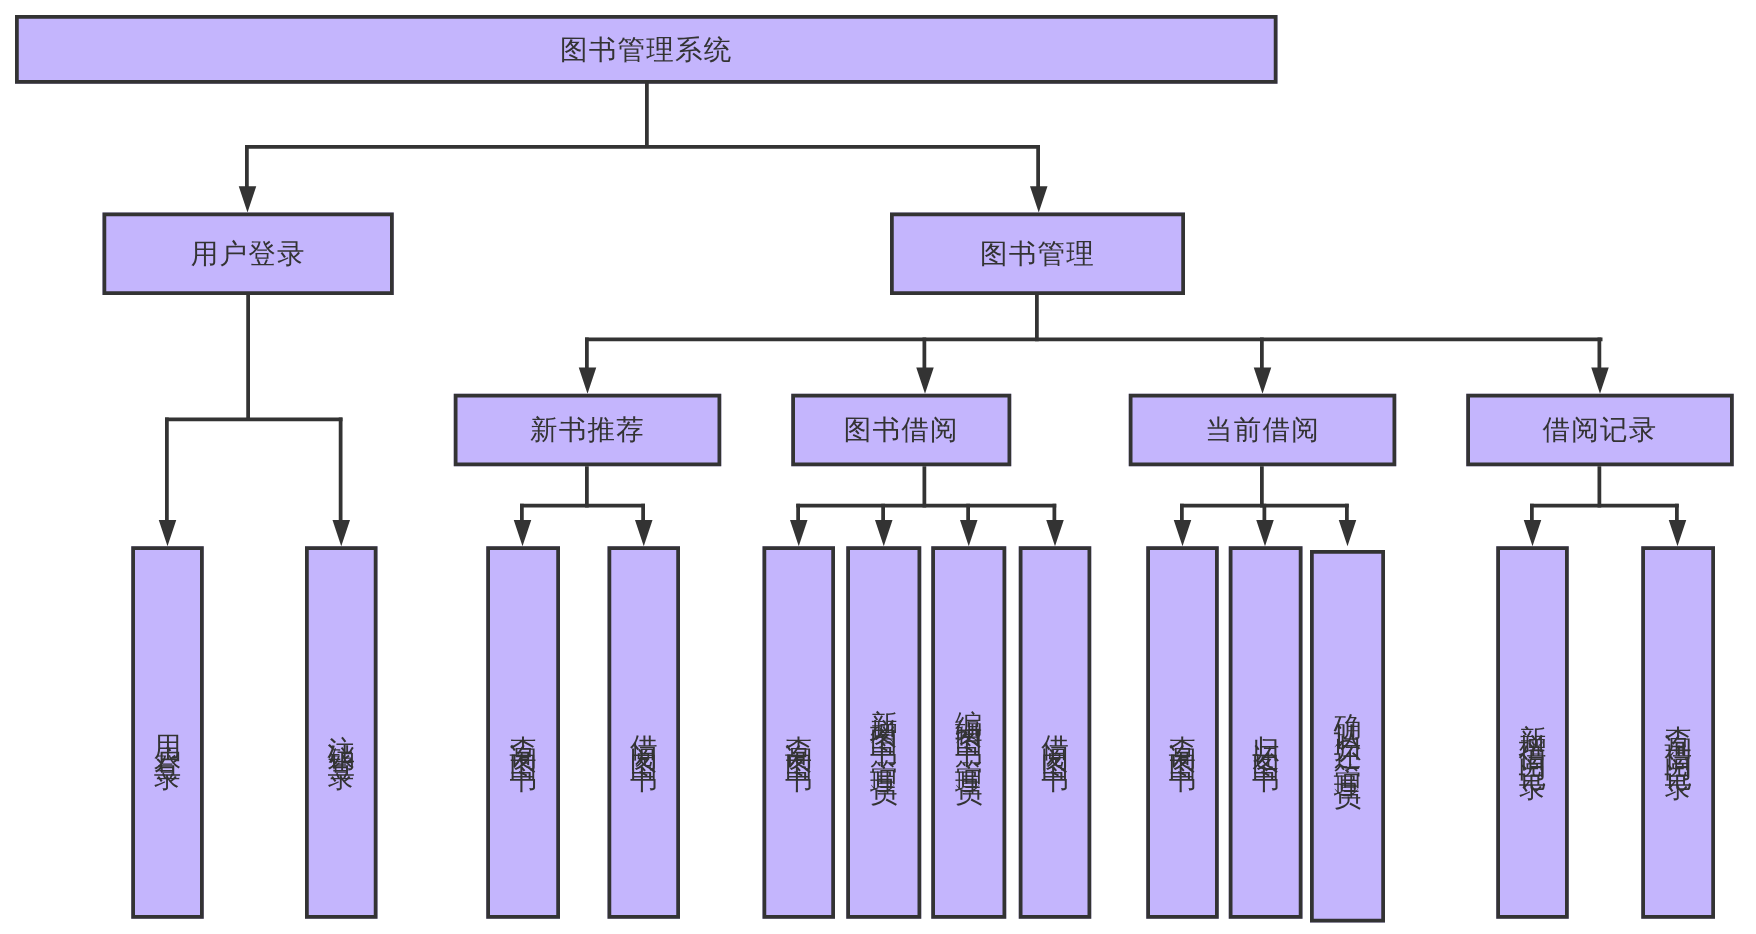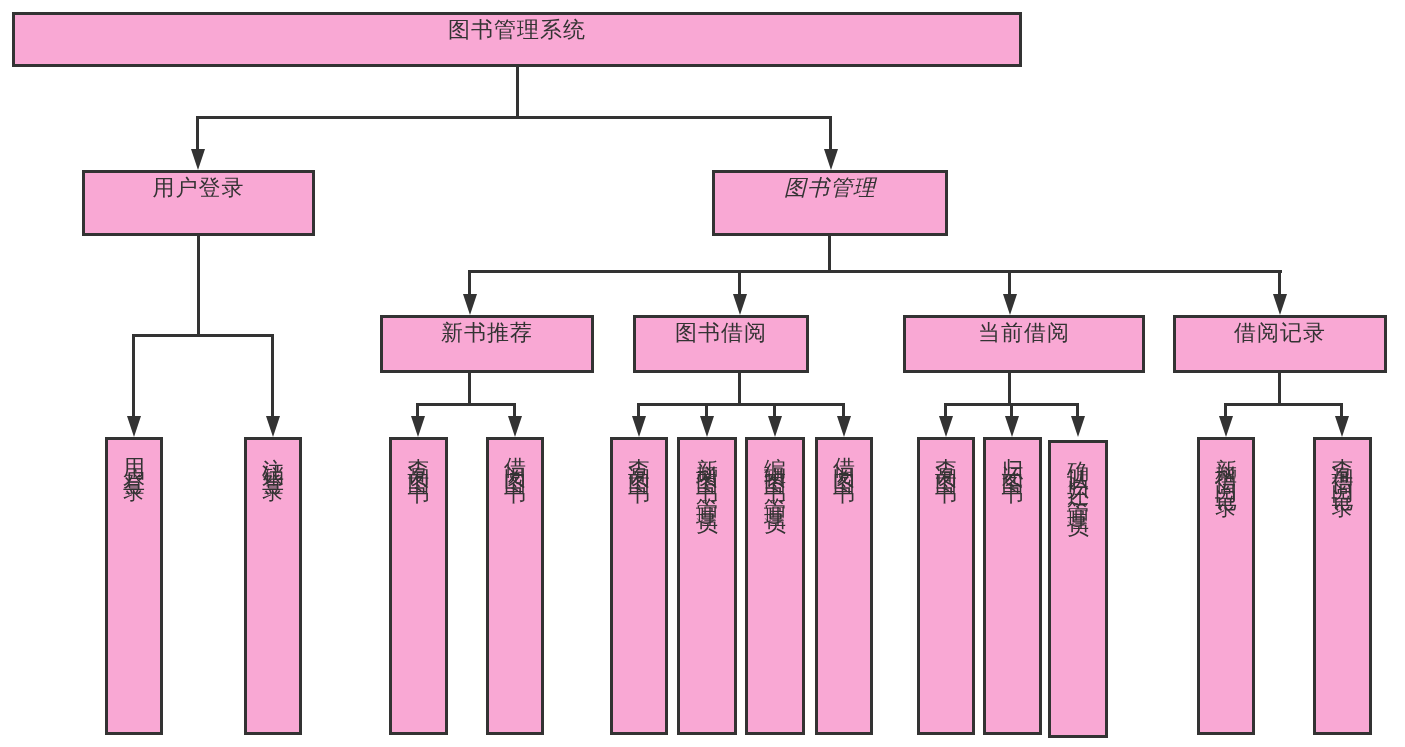--- a/index.html
+++ b/index.html
@@ -9,22 +9,23 @@
     height: 747px;
     background: #ffffff;
     overflow: hidden;
     font-family: "Liberation Sans", "DejaVu Sans", sans-serif;
   }
   
   .box {
     position: absolute;
     box-sizing: border-box;
     border: 3px solid #333333;
-    background: #f9a8d4;
+    background: #c4b5fd;
     display: flex;
+    align-items: center;
     justify-content: center;
   }
   .lbl {
     font-size: 22px;
     color: #333333;
     letter-spacing: 1px;
     white-space: nowrap;
   }
   
   .vtext {
@@ -72,21 +73,21 @@
   <div class="ln" style="left:516px; top:65px; width:3px; height:53px;"></div>
   <div class="ln" style="left:196px; top:116px; width:636px; height:3px;"></div>
   <div class="ln" style="left:196px; top:116px; width:3px; height:35px;"></div>
   <div class="ah" style="left:191px; top:149px;"></div>
   <div class="ln" style="left:829px; top:116px; width:3px; height:35px;"></div>
   <div class="ah" style="left:824px; top:149px;"></div>
 
   <div class="box" style="left:82px; top:170px; width:233px; height:66px;">
     <span class="lbl">用户登录</span>
   </div>
-  <div class="box" style="left:712px; top:170px; width:236px; height:66px;font-style:italic;">
+  <div class="box" style="left:712px; top:170px; width:236px; height:66px;">
     <span class="lbl">图书管理</span>
   </div>
 
   <div class="ln" style="left:197px; top:236px; width:3px; height:100px;"></div>
   <div class="ln" style="left:132px; top:334px; width:142px; height:3px;"></div>
   <div class="ln" style="left:132px; top:334px; width:3px; height:83px;"></div>
   <div class="ah" style="left:127px; top:416px;"></div>
   <div class="ln" style="left:271px; top:334px; width:3px; height:83px;"></div>
   <div class="ah" style="left:266px; top:416px;"></div>
 
@@ -94,27 +95,27 @@
   <div class="ln" style="left:468px; top:270px; width:814px; height:3px;"></div>
   <div class="ln" style="left:468px; top:270px; width:3px; height:26px;"></div>
   <div class="ah" style="left:463px; top:294px;"></div>
   <div class="ln" style="left:738px; top:270px; width:3px; height:26px;"></div>
   <div class="ah" style="left:733px; top:294px;"></div>
   <div class="ln" style="left:1008px; top:270px; width:3px; height:26px;"></div>
   <div class="ah" style="left:1003px; top:294px;"></div>
   <div class="ln" style="left:1278px; top:270px; width:3px; height:26px;"></div>
   <div class="ah" style="left:1273px; top:294px;"></div>
 
-  <div class="box" style="left:380px; top:315px; width:214px; height:58px;">
+  <div class="box" style="left:363px; top:315px; width:214px; height:58px;">
     <span class="lbl">新书推荐</span>
   </div>
   <div class="box" style="left:633px; top:315px; width:176px; height:58px;">
     <span class="lbl">图书借阅</span>
   </div>
-  <div class="box" style="left:903px; top:315px; width:242px; height:58px;">
+  <div class="box" style="left:903px; top:315px; width:214px; height:58px;">
     <span class="lbl">当前借阅</span>
   </div>
   <div class="box" style="left:1173px; top:315px; width:214px; height:58px;">
     <span class="lbl">借阅记录</span>
   </div>
 
   <div class="ln" style="left:468px; top:373px; width:3px; height:33px;"></div>
   <div class="ln" style="left:416px; top:403px; width:100px; height:3px;"></div>
   <div class="ln" style="left:416px; top:403px; width:3px; height:14px;"></div>
   <div class="ah" style="left:411px; top:416px;"></div>

